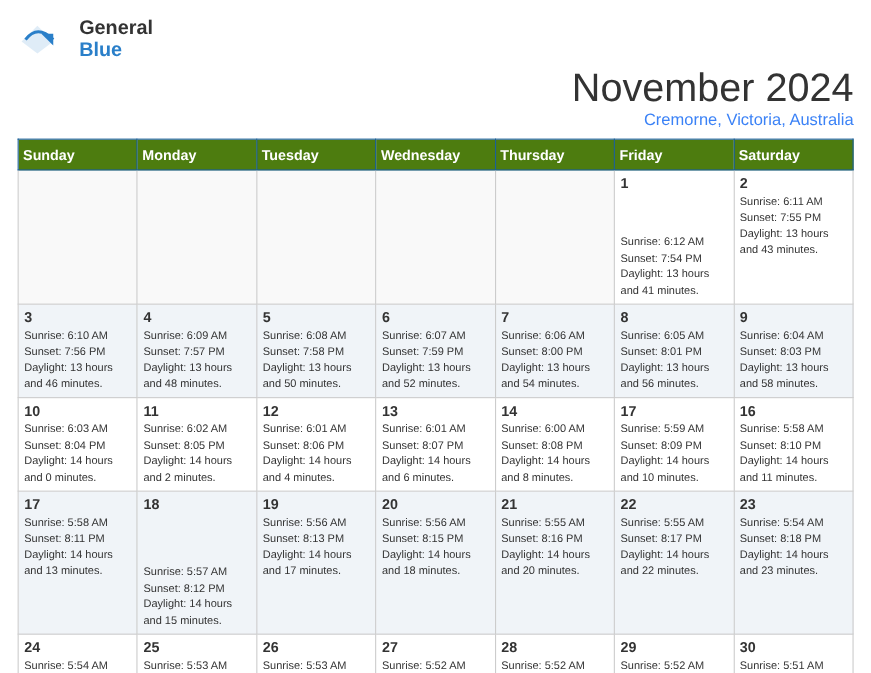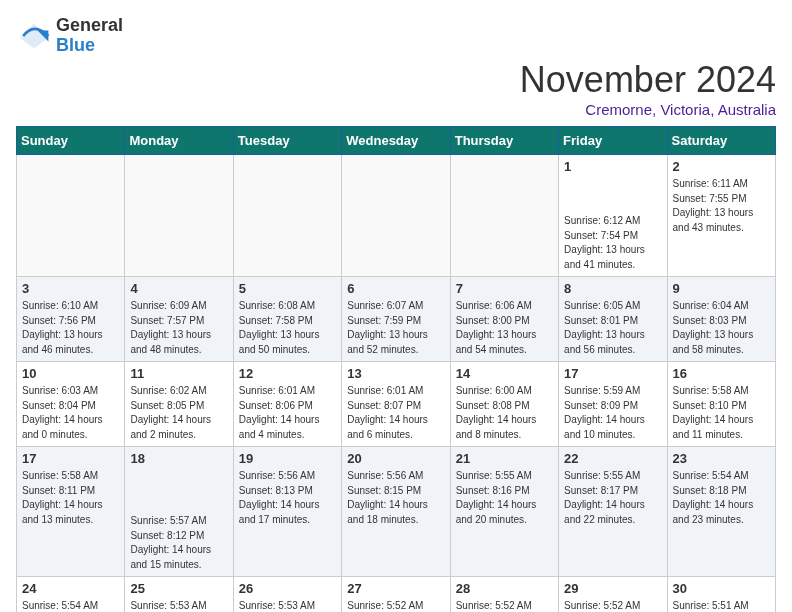--- a/index.html
+++ b/index.html
@@ -12,21 +12,21 @@
     }
     .header {
       display: flex;
       justify-content: space-between;
       align-items: flex-start;
       margin-bottom: 8px;
     }
     .logo {
       display: flex;
       align-items: center;
-      gap: 4px;
+      gap: 20px;
     }
     .logo-text {
       font-size: 18px;
       font-weight: bold;
       line-height: 1.1;
     }
     .logo-text .general { color: #333; }
     .logo-text .blue { color: #2a7fc9; }
     .logo-icon {
       width: 36px;
@@ -36,29 +36,29 @@
       text-align: right;
     }
     .month-title {
       font-size: 36px;
       font-weight: normal;
       color: #333;
       margin-top: 43px;
     }
     .location {
       font-size: 15px;
-      color: #4c1d95;
+      color: #3b82f6;
     }
     .calendar {
       width: 100%;
       border-collapse: collapse;
       border: 1px solid #ccc;
     }
     .calendar th {
-      background: #0f766e;
+      background: #4d7c0f;
       color: #fff;
       font-size: 13px;
       font-weight: bold;
       padding: 6px 4px;
       text-align: left;
       border: 1px solid #1a5f99;
     }
     .calendar td {
       width: calc(100%/7);
       vertical-align: top;

